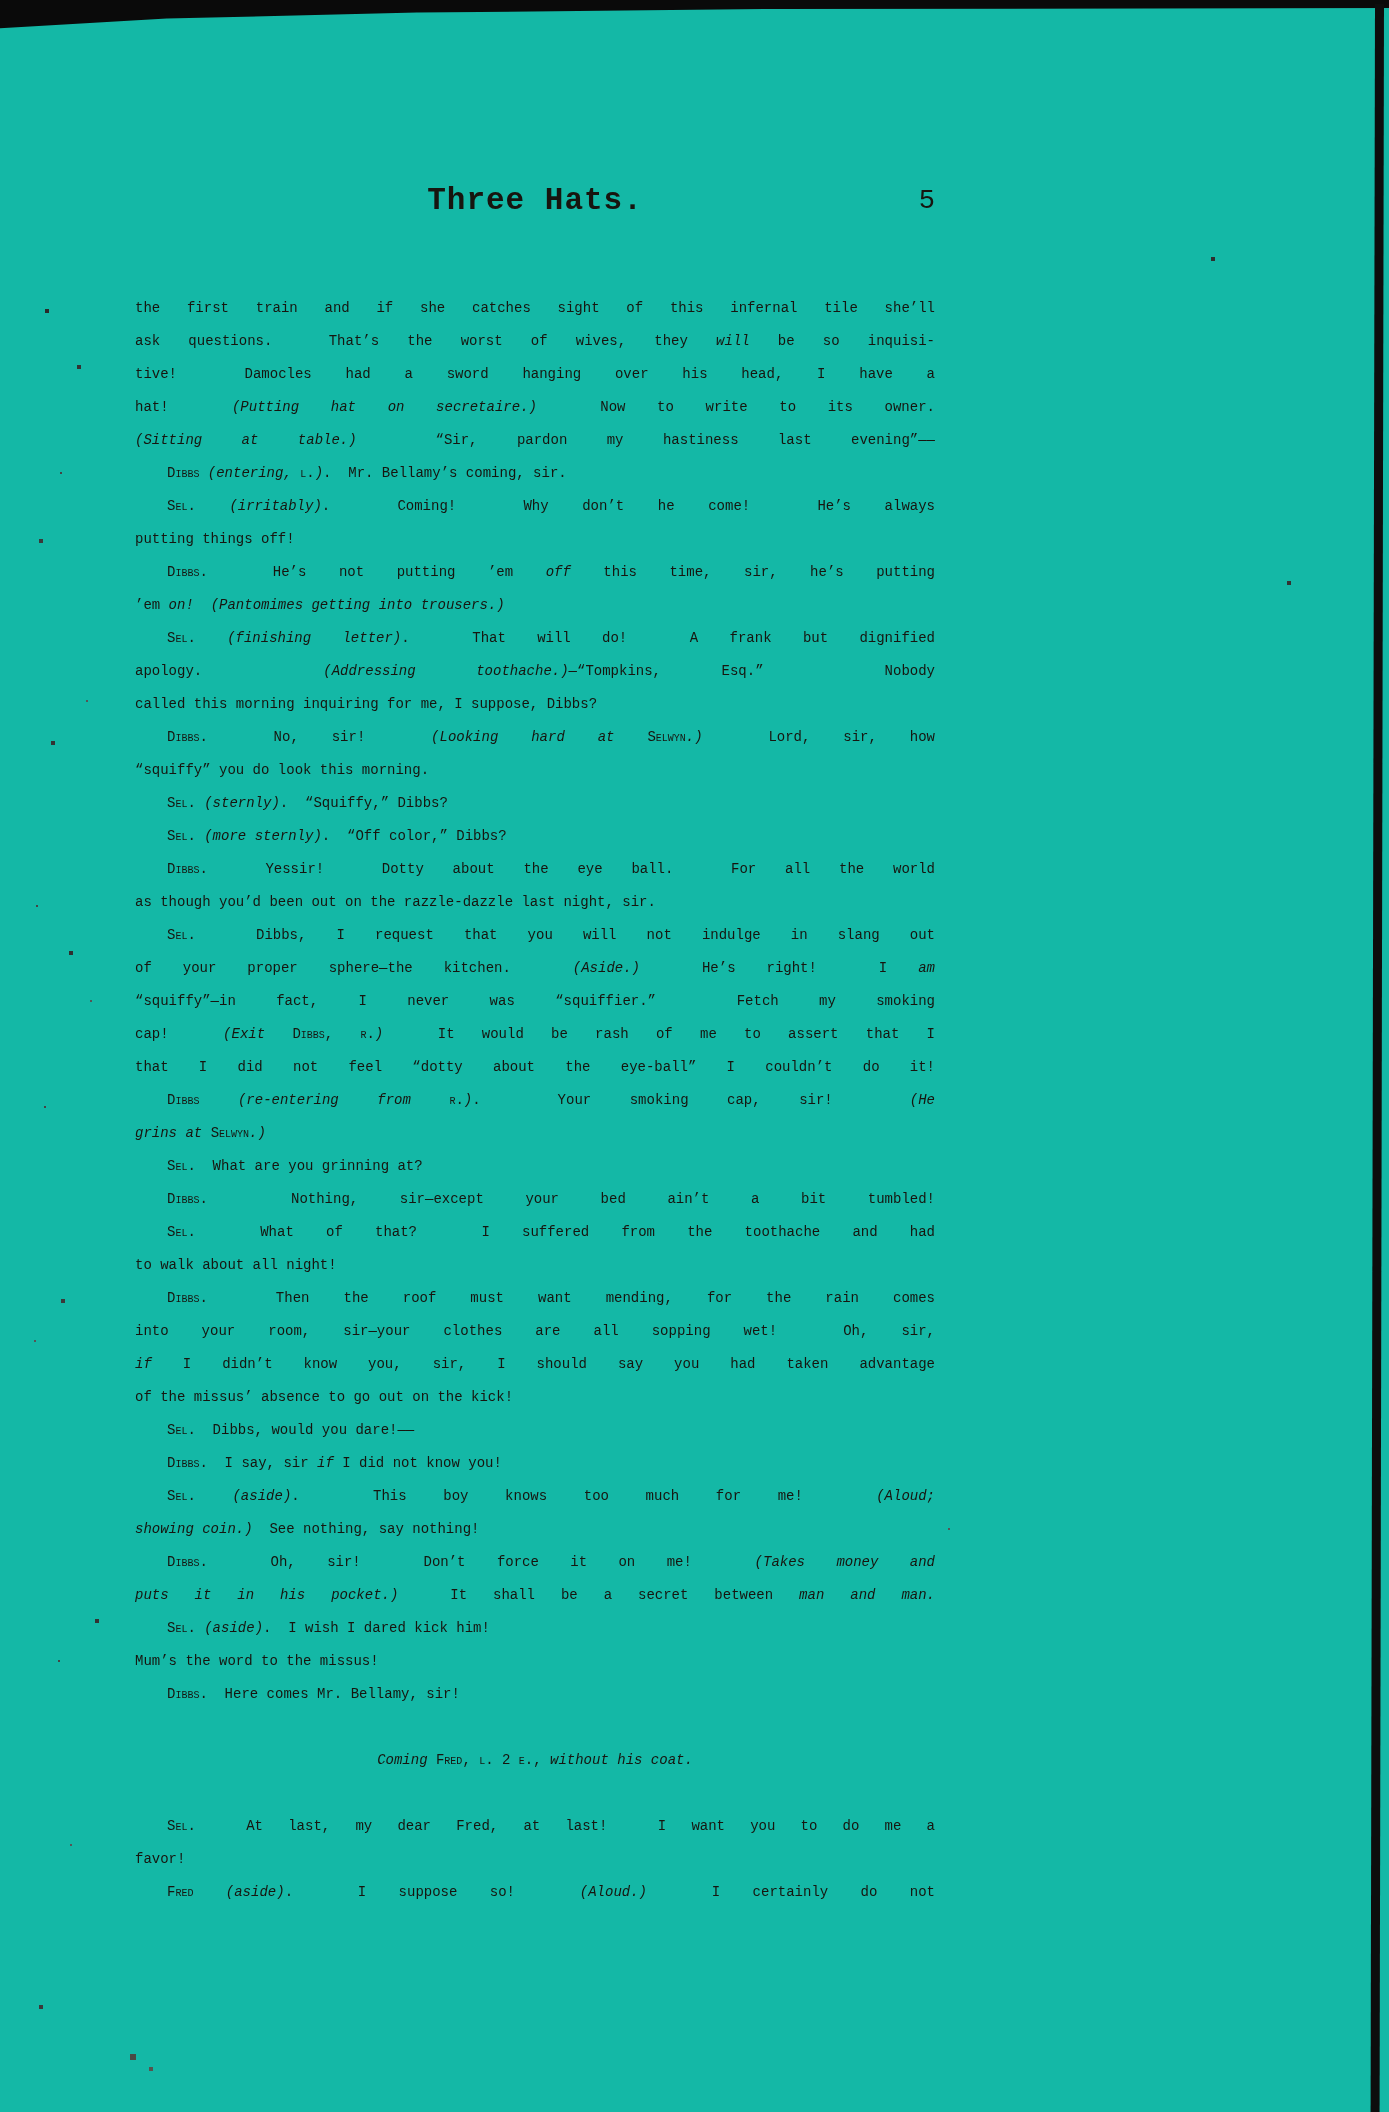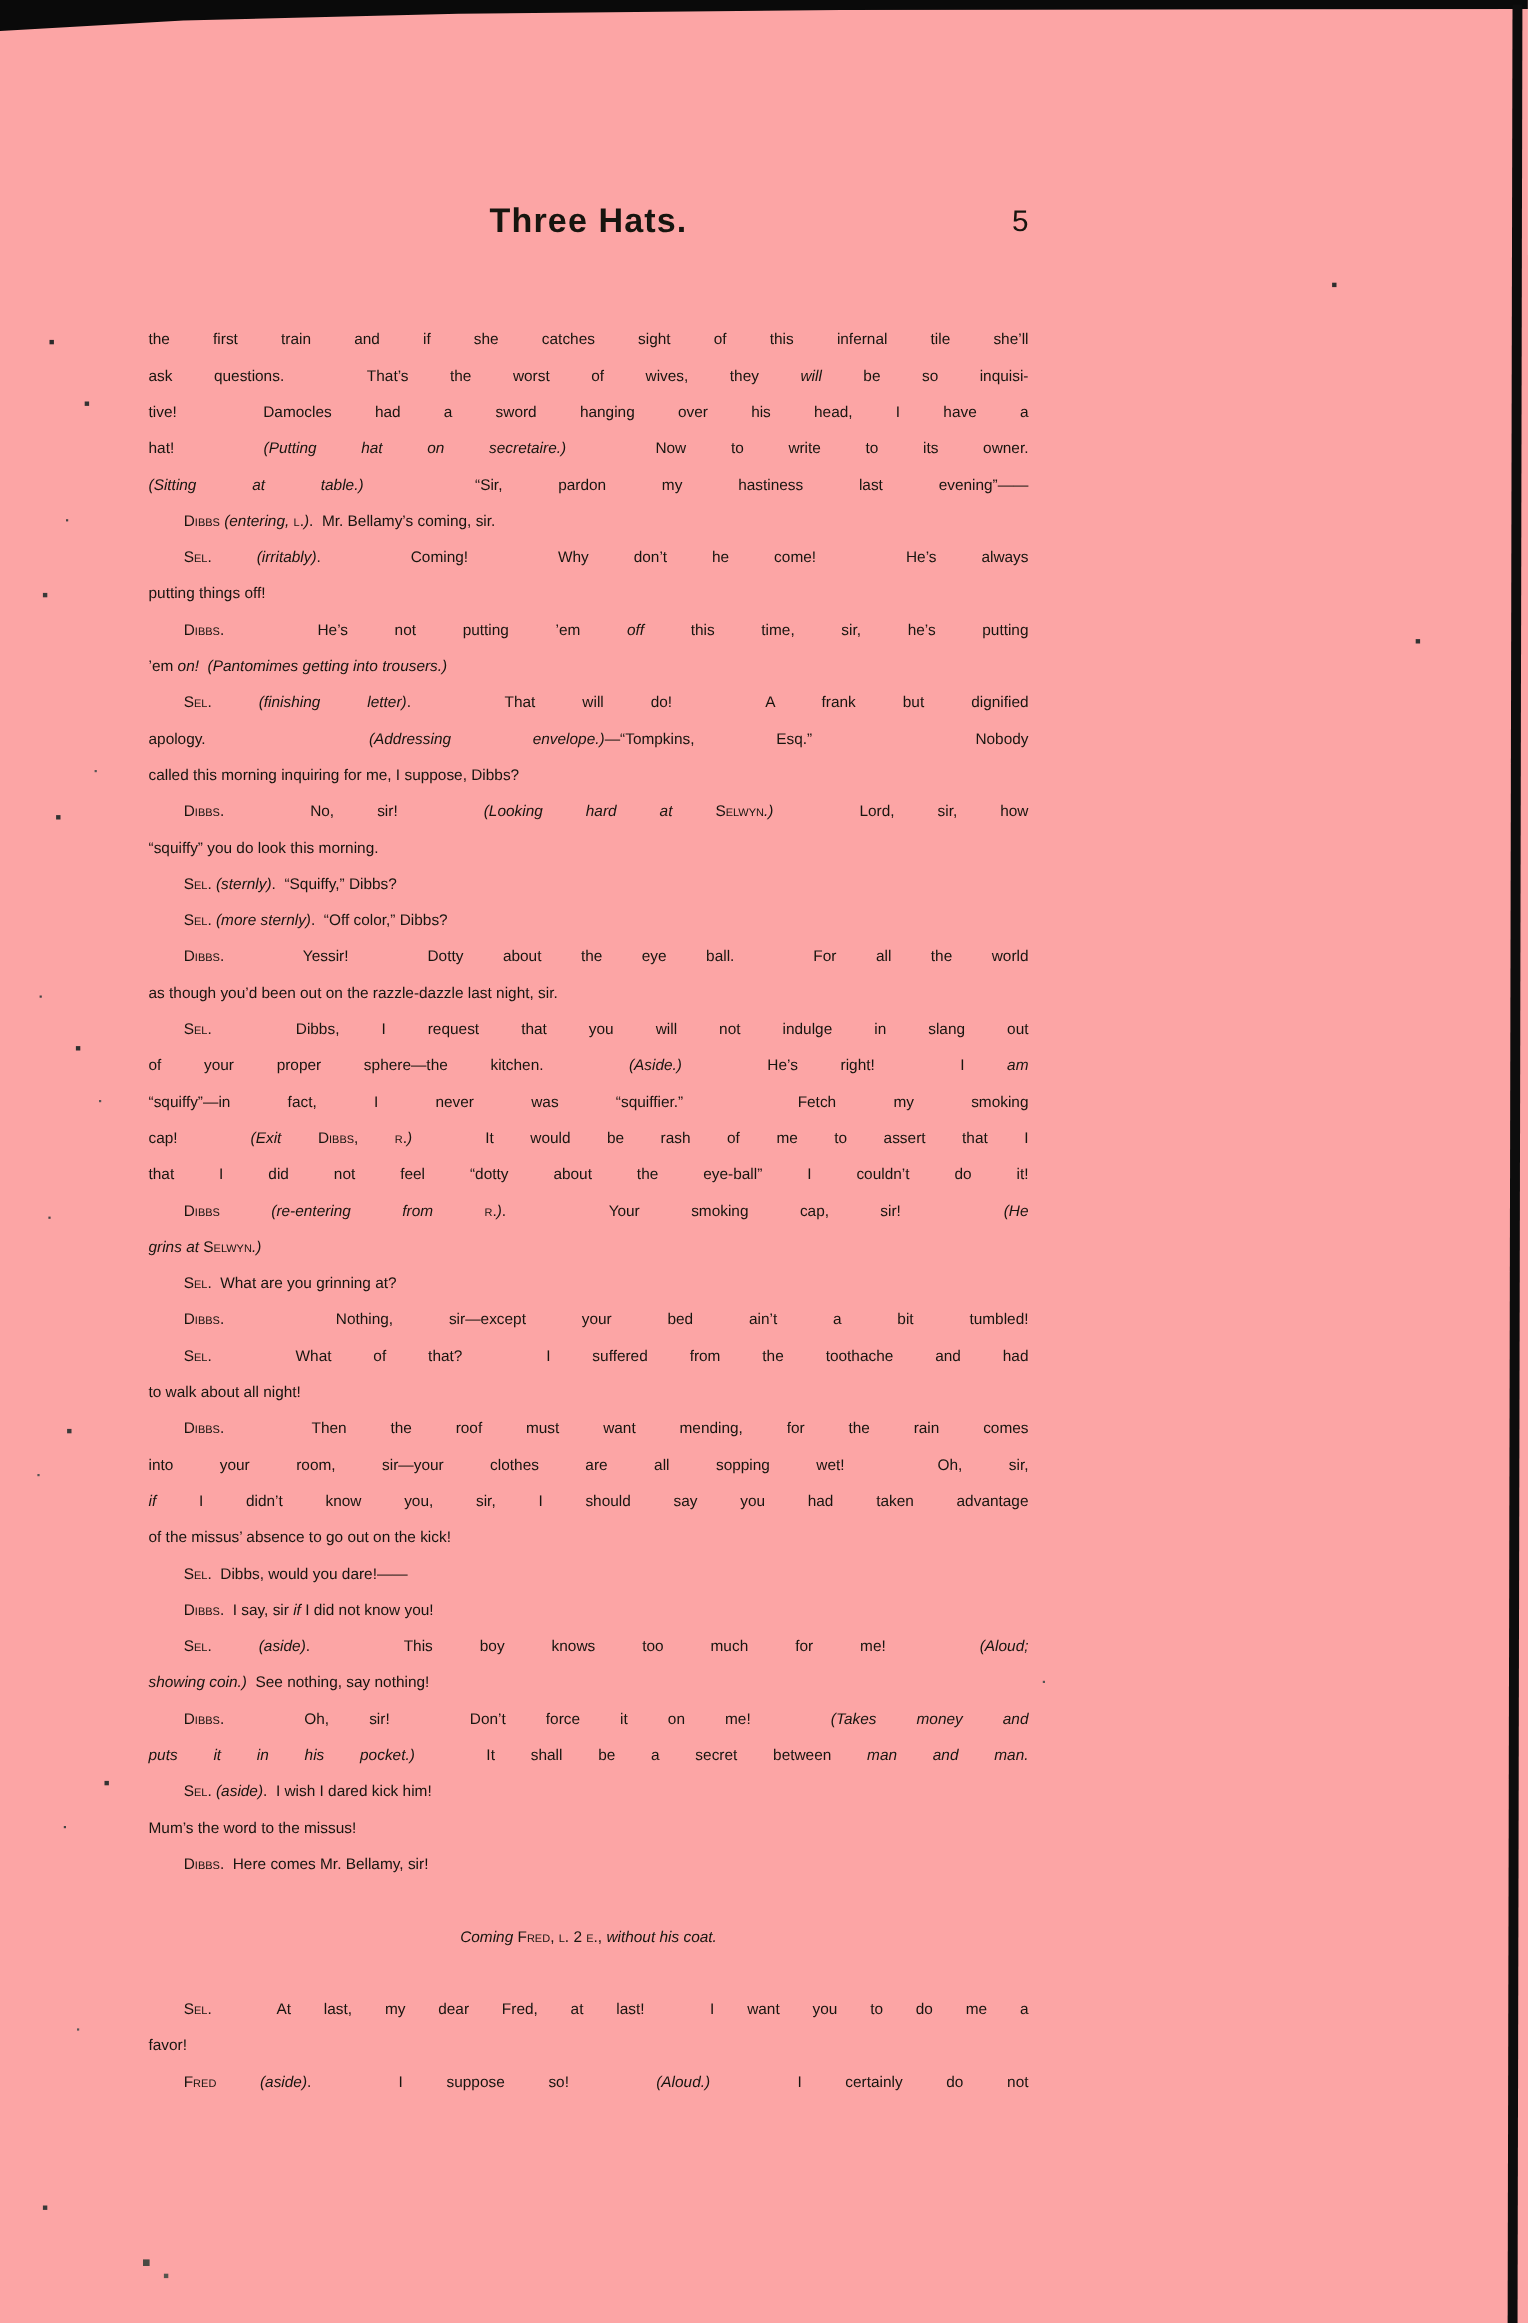--- a/index.html
+++ b/index.html
@@ -6,22 +6,22 @@
     margin: 0;
     padding: 0;
     width: 1389px;
     height: 2112px;
     overflow: hidden;
     background: #fbfbf8;
   }
   .page {
     position: absolute;
     inset: 0;
-    background: #fca5a5;
-    font-family: Liberation Sans, sans-serif;
+    background: #14b8a6;
+    font-family: Liberation Mono, monospace;
     color: #17150f;
   }
   
   .top-tear {
     position: absolute;
     top: 0; left: 0;
     width: 1389px; height: 30px;
     background: #0a0a0a;
     clip-path: polygon(0 0, 100% 0, 100% 27%, 55% 30%, 30% 42%, 12% 62%, 0 94%);
   }
@@ -118,21 +118,21 @@
       <div class="line j"><span>ask questions.&nbsp; That’s the worst of wives, they </span><span class="i">will</span><span> be so inquisi-</span></div>
       <div class="line j"><span>tive!&nbsp; Damocles had a sword hanging over his head, I have a</span></div>
       <div class="line j"><span>hat!&nbsp; </span><span class="i">(Putting hat on secretaire.)</span><span>&nbsp; Now to write to its owner.</span></div>
       <div class="line j"><span class="i">(Sitting at table.)</span><span>&nbsp; “Sir, pardon my hastiness last evening”——</span></div>
       <div class="line ind"><span class="sc">Dibbs</span><span> </span><span class="i">(entering, </span><span class="sc">l.</span><span class="i">)</span><span>.&nbsp; Mr. Bellamy’s coming, sir.</span></div>
       <div class="line ind j"><span class="sc">Sel.</span><span> </span><span class="i">(irritably)</span><span>.&nbsp; Coming!&nbsp; Why don’t he come!&nbsp; He’s always</span></div>
       <div class="line"><span>putting things off!</span></div>
       <div class="line ind j"><span class="sc">Dibbs.</span><span>&nbsp; He’s not putting ’em </span><span class="i">off</span><span> this time, sir, he’s putting</span></div>
       <div class="line"><span>’em </span><span class="i">on!</span><span>&nbsp; </span><span class="i">(Pantomimes getting into trousers.)</span></div>
       <div class="line ind j"><span class="sc">Sel.</span><span> </span><span class="i">(finishing letter)</span><span>.&nbsp; That will do!&nbsp; A frank but dignified</span></div>
-      <div class="line j"><span>apology.&nbsp; </span><span class="i">(Addressing envelope.)</span><span>—“Tompkins, Esq.”&nbsp; Nobody</span></div>
+      <div class="line j"><span>apology.&nbsp; </span><span class="i">(Addressing toothache.)</span><span>—“Tompkins, Esq.”&nbsp; Nobody</span></div>
       <div class="line"><span>called this morning inquiring for me, I suppose, Dibbs?</span></div>
       <div class="line ind j"><span class="sc">Dibbs.</span><span>&nbsp; No, sir!&nbsp; </span><span class="i">(Looking hard at </span><span class="sc">Selwyn</span><span class="i">.)</span><span>&nbsp; Lord, sir, how</span></div>
       <div class="line"><span>“squiffy” you do look this morning.</span></div>
       <div class="line ind"><span class="sc">Sel.</span><span> </span><span class="i">(sternly)</span><span>.&nbsp; “Squiffy,” Dibbs?</span></div>
       <div class="line ind"><span class="sc">Sel.</span><span> </span><span class="i">(more sternly)</span><span>.&nbsp; “Off color,” Dibbs?</span></div>
       <div class="line ind j"><span class="sc">Dibbs.</span><span>&nbsp; Yessir!&nbsp; Dotty about the eye ball.&nbsp; For all the world</span></div>
       <div class="line"><span>as though you’d been out on the razzle-dazzle last night, sir.</span></div>
       <div class="line ind j"><span class="sc">Sel.</span><span>&nbsp; Dibbs, I request that you will not indulge in slang out</span></div>
       <div class="line j"><span>of your proper sphere—the kitchen.&nbsp; </span><span class="i">(Aside.)</span><span>&nbsp; He’s right!&nbsp; I </span><span class="i">am</span></div>
       <div class="line j"><span>“squiffy”—in fact, I never was “squiffier.”&nbsp; Fetch my smoking</span></div>

